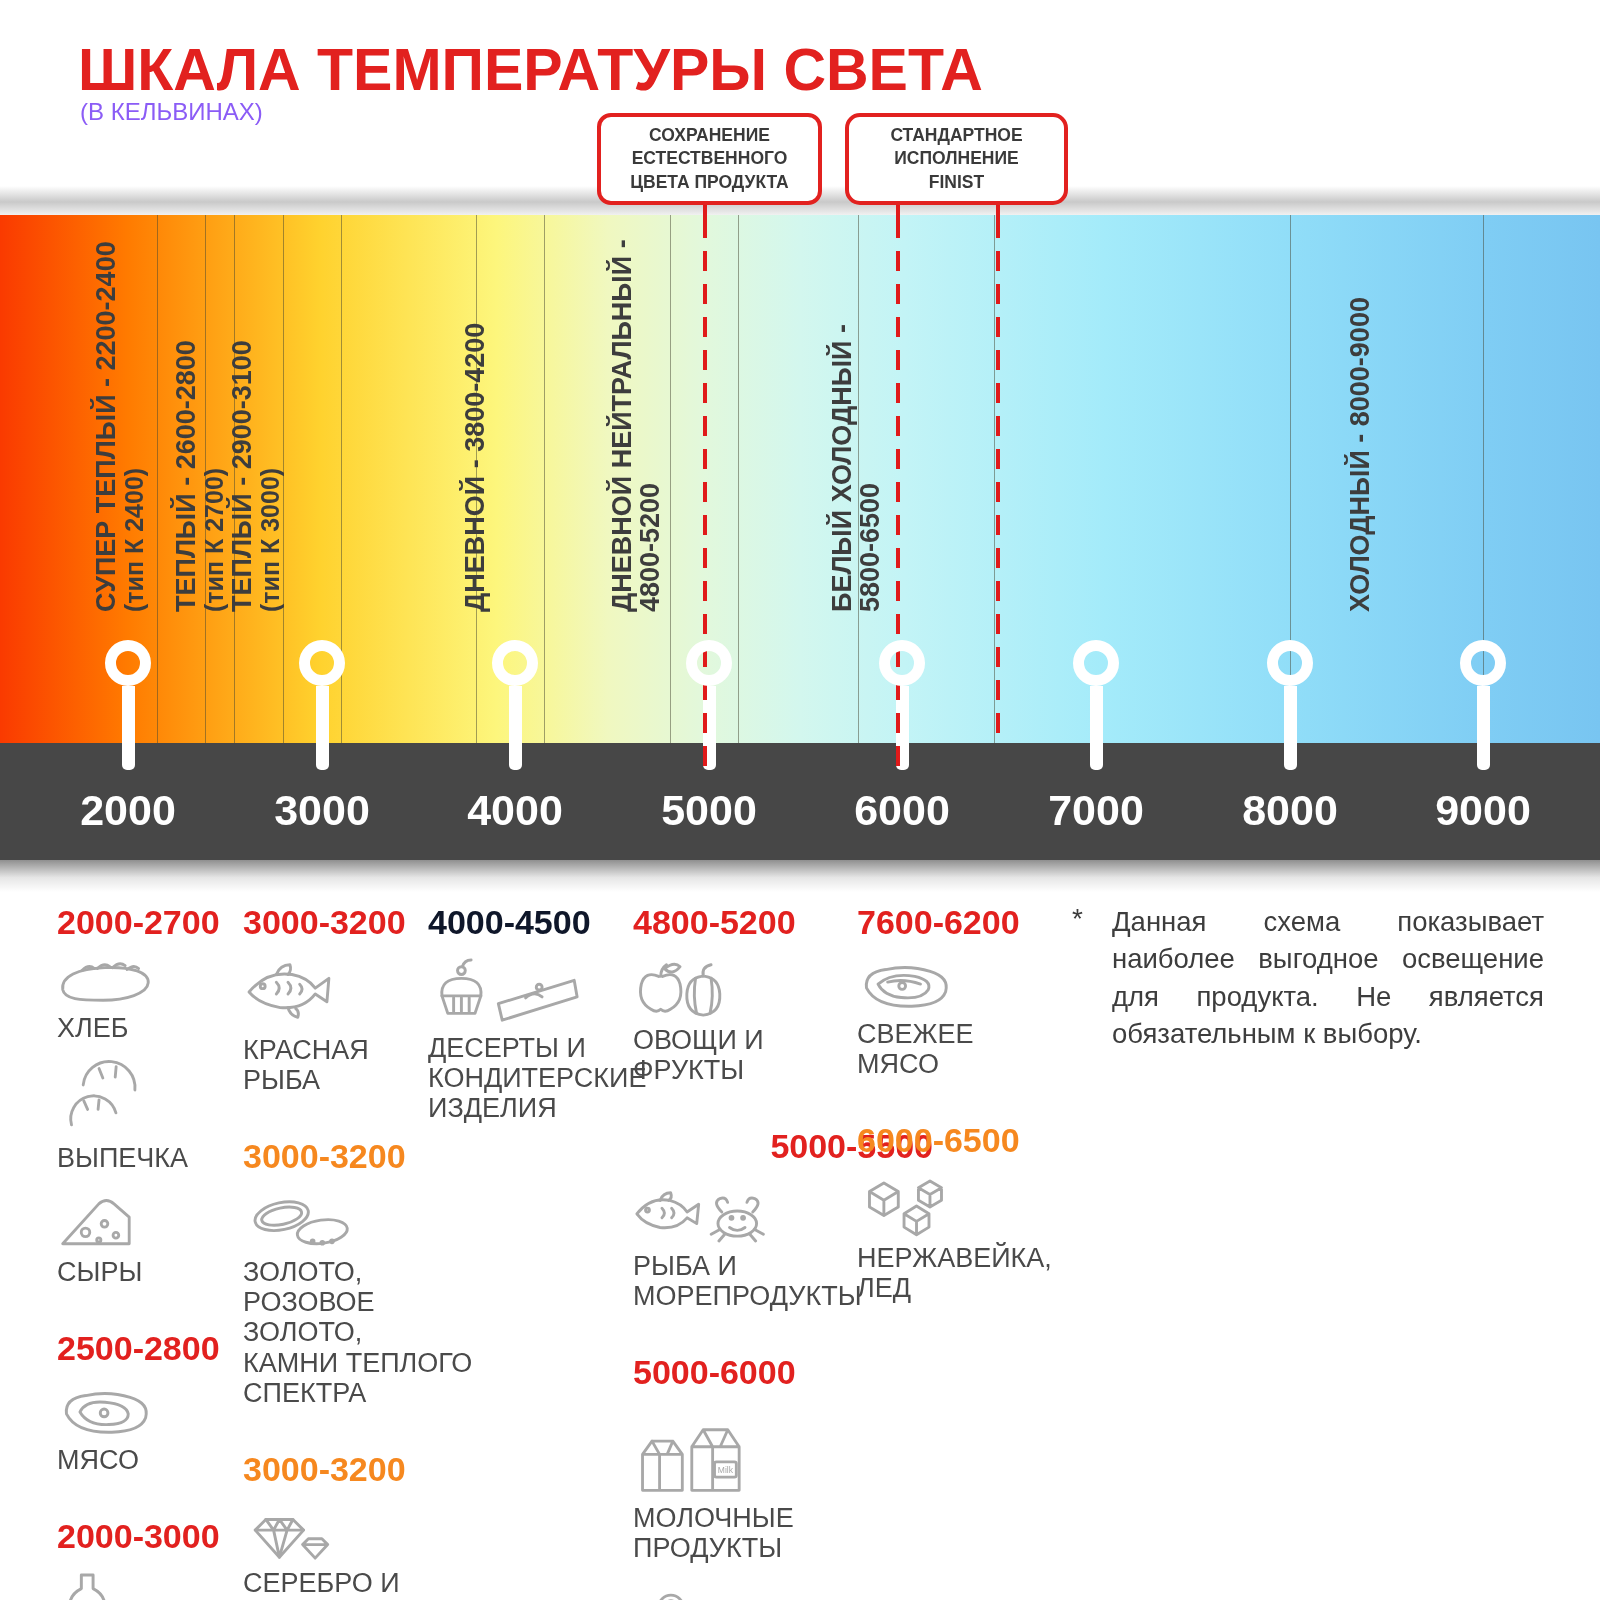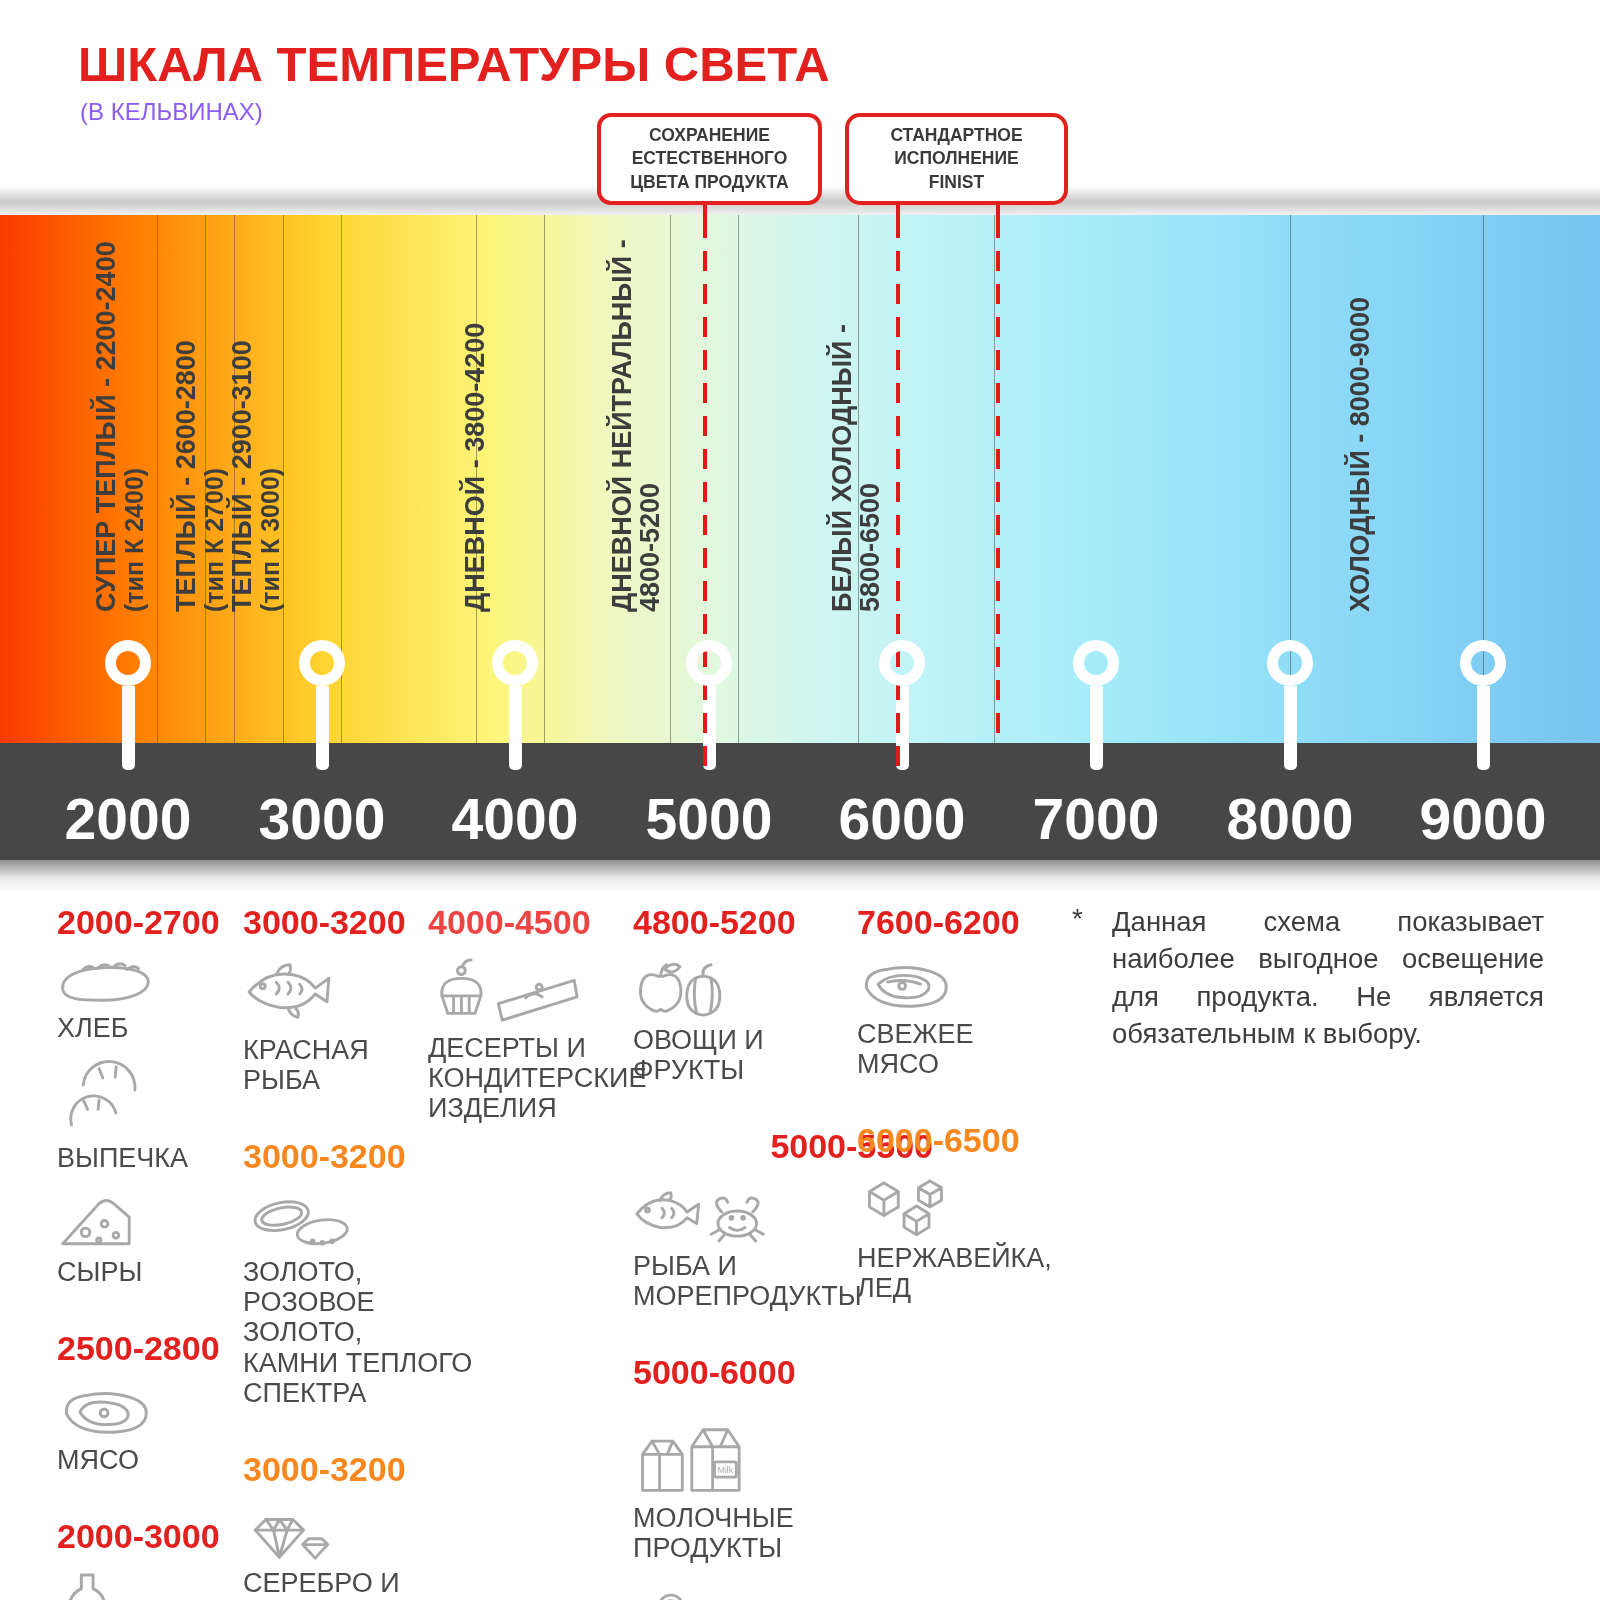--- a/index.html
+++ b/index.html
@@ -1,20 +1,20 @@
 <!DOCTYPE html>
 <html><head>
 <meta charset="utf-8">
 <style>
   html,body{margin:0;padding:0;background:#ffffff;}
   .page{position:relative;width:1600px;height:1600px;background:#ffffff;overflow:hidden;
         font-family:"Liberation Sans",sans-serif;}
 
   
-  .title{position:absolute;left:78px;top:36px;font-size:49px;font-weight:700;letter-spacing:0;}
+  .title{position:absolute;left:78px;top:36px;font-size:59px;font-weight:700;letter-spacing:0;}
   .subtitle{position:absolute;left:80px;top:98px;font-size:24px;color:#8b5cf6;}
 
   
   .callout{position:absolute;background:#ffffff;border:4px solid #e2211f;border-radius:14px;
            display:flex;align-items:center;justify-content:center;text-align:center;
            font-size:17.5px;font-weight:700;color:#3a3a3a;line-height:1.32;white-space:pre-line;z-index:12;}
   .stub{position:absolute;width:4px;background:#e01a1a;z-index:11;}
 
   
   .shadow-top{position:absolute;left:0;top:186px;width:1600px;height:29px;
@@ -32,21 +32,21 @@
   .gridline{position:absolute;top:0;width:1px;height:528px;background:rgba(70,70,50,0.5);z-index:1;}
   .vlabel{position:absolute;bottom:248px;transform:rotate(-90deg);transform-origin:0 100%;
           white-space:nowrap;font-weight:700;color:#3d3d3d;font-size:27px;line-height:28px;z-index:2;}
   .vlabel .sub{font-size:25px;}
   .stem{position:absolute;top:471px;width:13px;height:84px;background:#ffffff;border-radius:0 0 5px 5px;z-index:3;}
   .dash{position:absolute;top:3px;width:4px;z-index:4;
         background:repeating-linear-gradient(180deg,#e01a1a 0 20px,rgba(0,0,0,0) 20px 33px);}
   .ring{position:absolute;top:425px;width:46px;height:46px;border:11px solid #ffffff;
         border-radius:50%;box-sizing:border-box;z-index:5;}
   .tick-num{position:absolute;top:571px;width:160px;text-align:center;color:#ffffff;
-            font-size:57px;font-weight:700;z-index:6;}
+            font-size:43px;font-weight:700;z-index:6;}
 
   
   .cols{position:absolute;left:0;top:0;width:1304px;height:1600px;color:#a8a8a8;}
   .col{position:absolute;top:905px;}
   .range{font-size:34px;font-weight:700;line-height:1.05;}
   .group{margin-top:44px;}
   .group:first-child{margin-top:0;}
   .item{margin-top:16px;}
   .item .lbl{margin-top:6px;font-size:27px;line-height:1.12;color:#4a4a4a;white-space:pre-line;}
   .icon{display:block;}
@@ -272,21 +272,21 @@
             </svg>
             </span>
           <div class="lbl">СЕРЕБРО И
 БРИЛЛИАНТЫ</div>
         </div>
       </div>
     </div>
 
     <div class="col" style="left:428px;width:230px;">
       <div class="group">
-        <div class="range" style="color: #ef4444;">4000-4500</div>
+        <div class="range" style="color: #0f172a;">4000-4500</div>
         <div class="item">
           <span class="icon">
             <svg width="165" height="70" viewBox="0 0 165 72">
               <path d="M12,40 q-2,-18 20,-18 q22,0 20,18"></path>
               <path d="M12,40 h40 l-6,18 h-28 z M24,42 v14 M32,42 v14 M40,42 v14"></path>
               <circle cx="32" cy="14" r="4"></circle>
                 <path d="M33,10 q2,-7 9,-7"></path>
               <path d="M70,48 L148,24 L151,41 L74,65 Z M70,48 L74,65"></path>
               <path d="M98,42 q9,-8 17,-1"></path>
                 <circle cx="112" cy="31" r="3"></circle>

